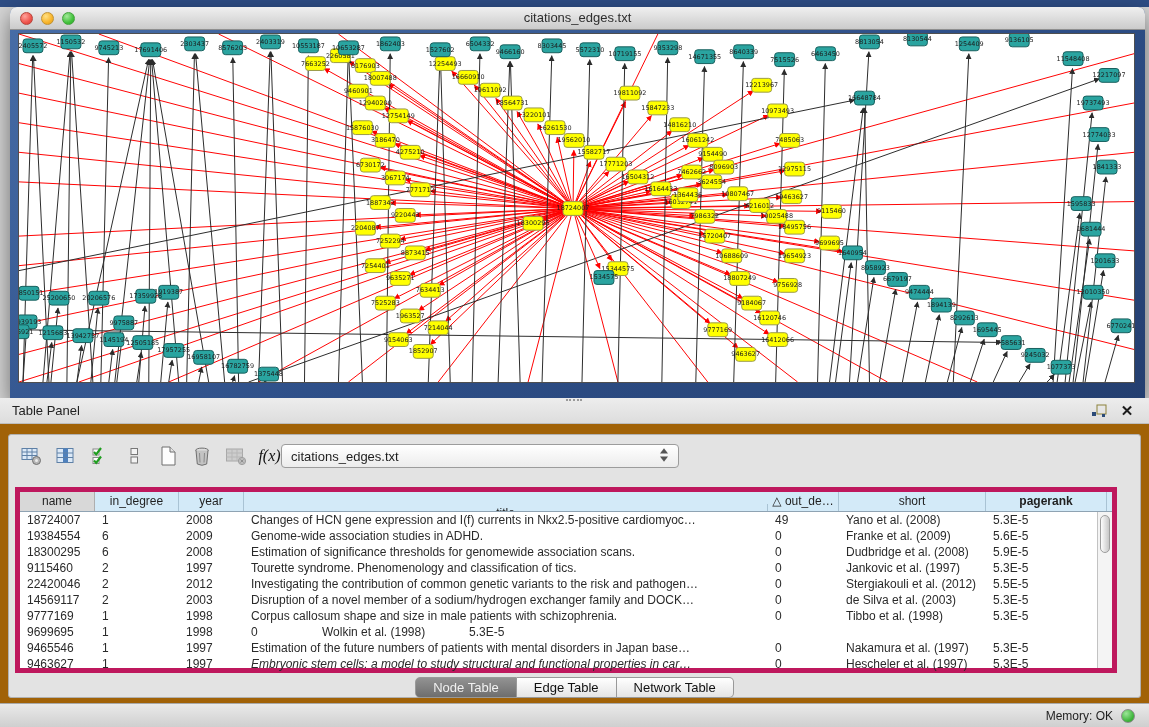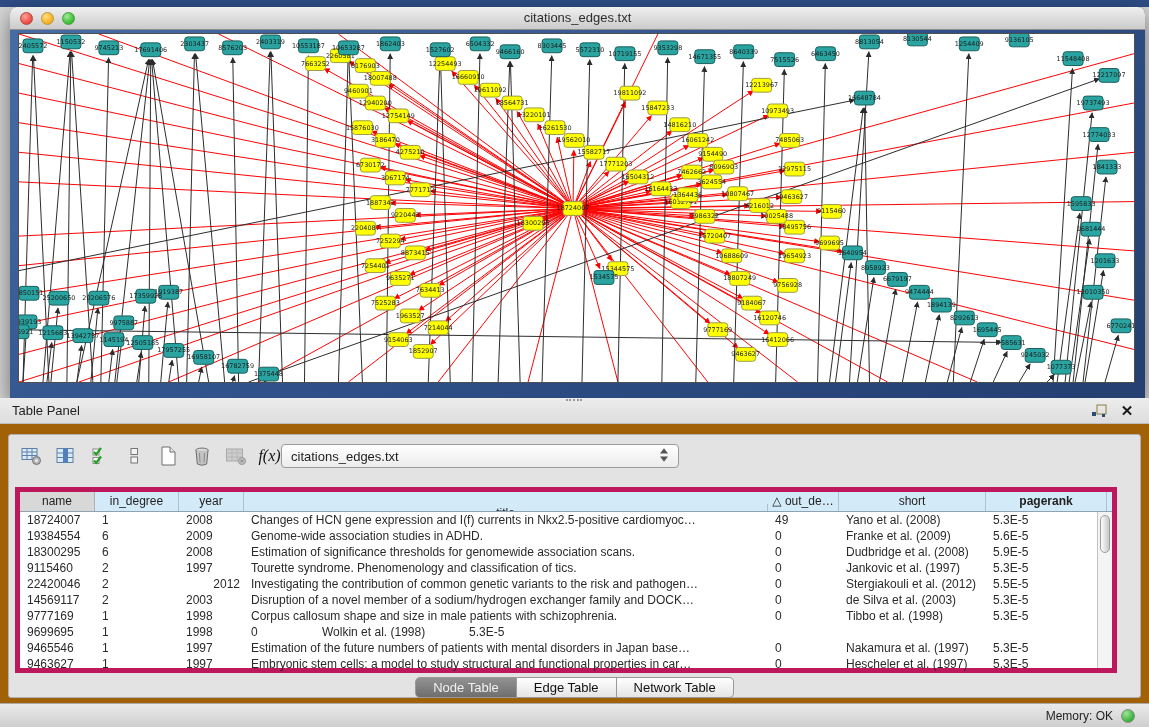--- a/index.html
+++ b/index.html
@@ -682,21 +682,21 @@
             <div class="td" style="width: 84px;">2</div>
             <div class="td" style="width: 65px;">1997</div>
             <div class="td" style="width: 524px;">Tourette syndrome. Phenomenology and classification of tics.</div>
             <div class="td" style="width: 71px;">0</div>
             <div class="td" style="width: 147px;">Jankovic et al. (1997)</div>
             <div class="td" style="width: 121px;">5.3E-5</div>
           </div>
           <div class="tr">
             <div class="td" style="width: 75px;">22420046</div>
             <div class="td" style="width: 84px;">2</div>
-            <div class="td" style="width: 65px; text-align: right;">2012</div>
+            <div class="td" style="width: 65px;">2012</div>
             <div class="td" style="width: 524px;">Investigating the contribution of common genetic variants to the risk and pathogen…</div>
             <div class="td" style="width: 71px;">0</div>
             <div class="td" style="width: 147px;">Stergiakouli et al. (2012)</div>
             <div class="td" style="width: 121px;">5.5E-5</div>
           </div>
           <div class="tr">
             <div class="td" style="width: 75px;">14569117</div>
             <div class="td" style="width: 84px;">2</div>
             <div class="td" style="width: 65px;">2003</div>
             <div class="td" style="width: 524px;">Disruption of a novel member of a sodium/hydrogen exchanger family and DOCK…</div>
@@ -727,21 +727,21 @@
             <div class="td" style="width: 65px;">1997</div>
             <div class="td" style="width: 524px;">Estimation of the future numbers of patients with mental disorders in Japan base…</div>
             <div class="td" style="width: 71px;">0</div>
             <div class="td" style="width: 147px;">Nakamura et al. (1997)</div>
             <div class="td" style="width: 121px;">5.3E-5</div>
           </div>
           <div class="tr">
             <div class="td" style="width: 75px;">9463627</div>
             <div class="td" style="width: 84px;">1</div>
             <div class="td" style="width: 65px;">1997</div>
-            <div class="td" style="width: 524px;">Embryonic stem cells: a model to study structural and functional properties in car…</div>
+            <div class="td" style="width: 524px; font-style: italic;">Embryonic stem cells: a model to study structural and functional properties in car…</div>
             <div class="td" style="width: 71px;">0</div>
             <div class="td" style="width: 147px;">Hescheler et al. (1997)</div>
             <div class="td" style="width: 121px;">5.3E-5</div>
           </div>
         </div>
       <div class="vscroll">
         <div class="vthumb"></div>
       </div>
     </div>
 

